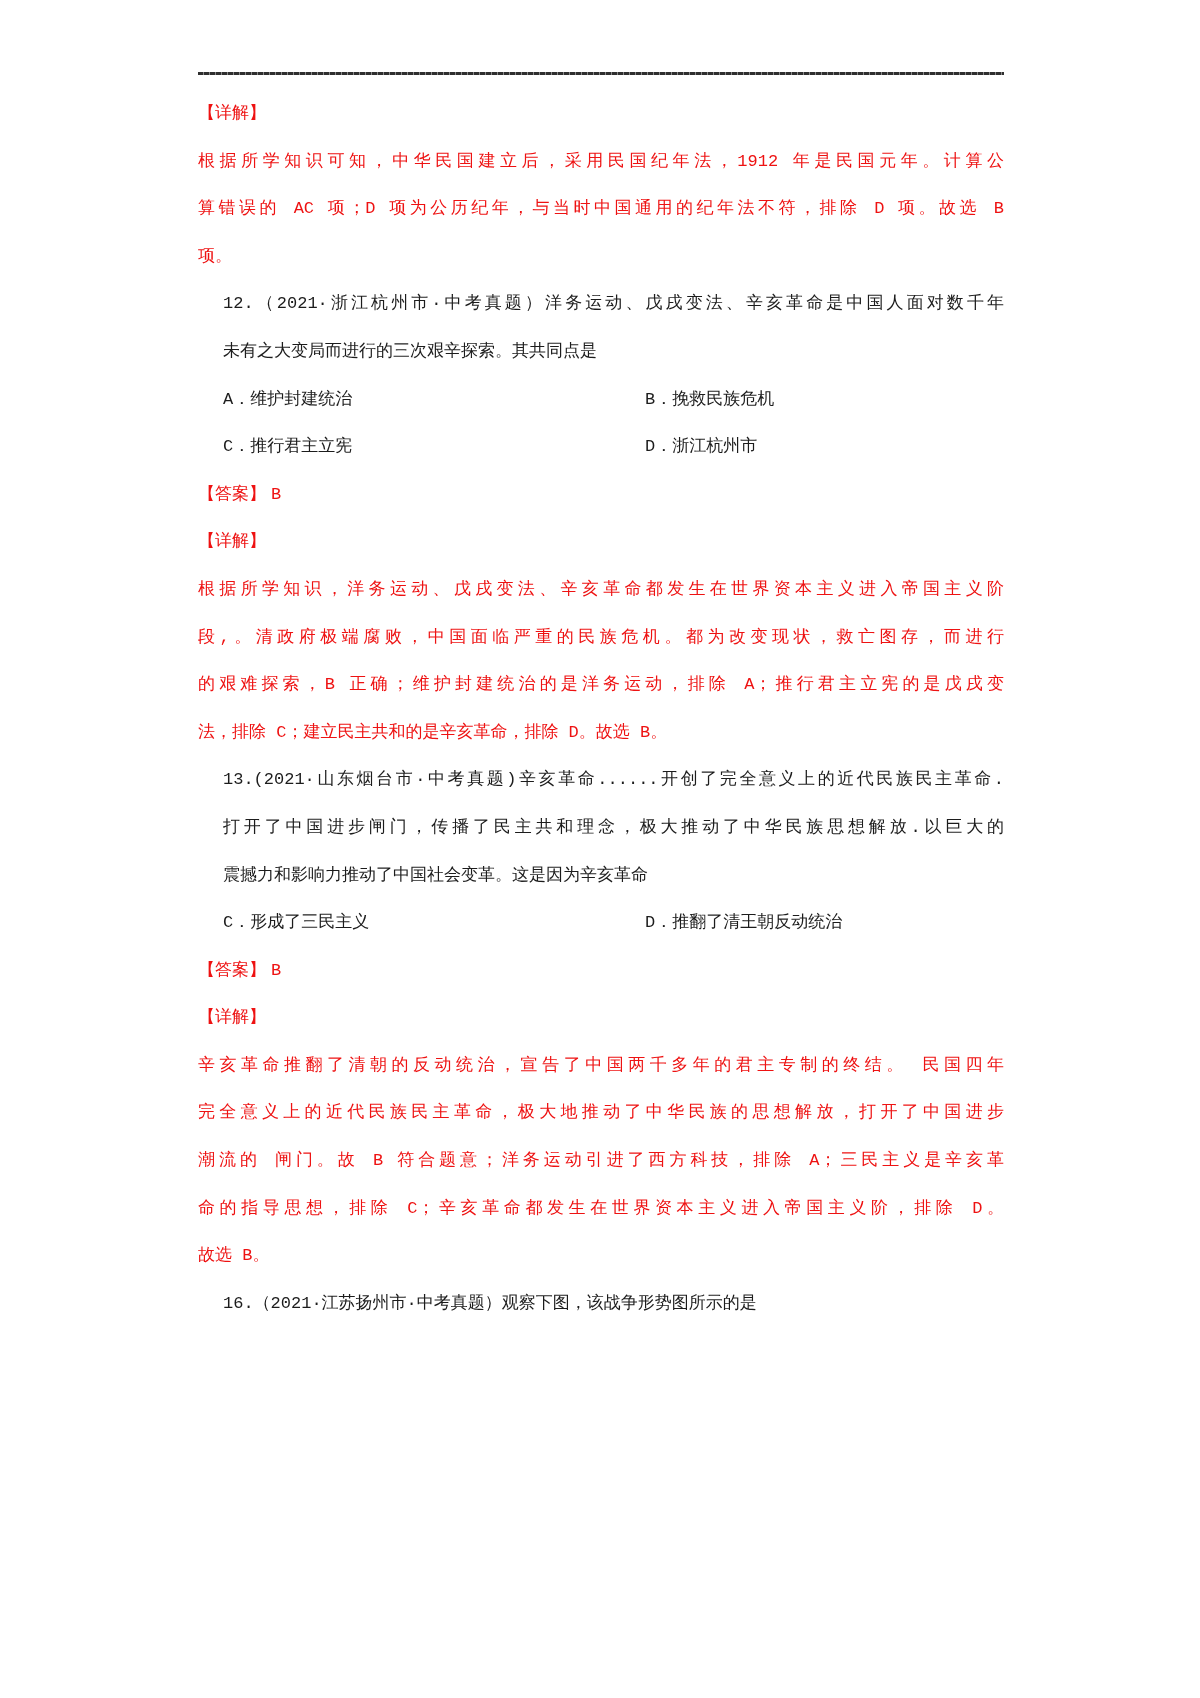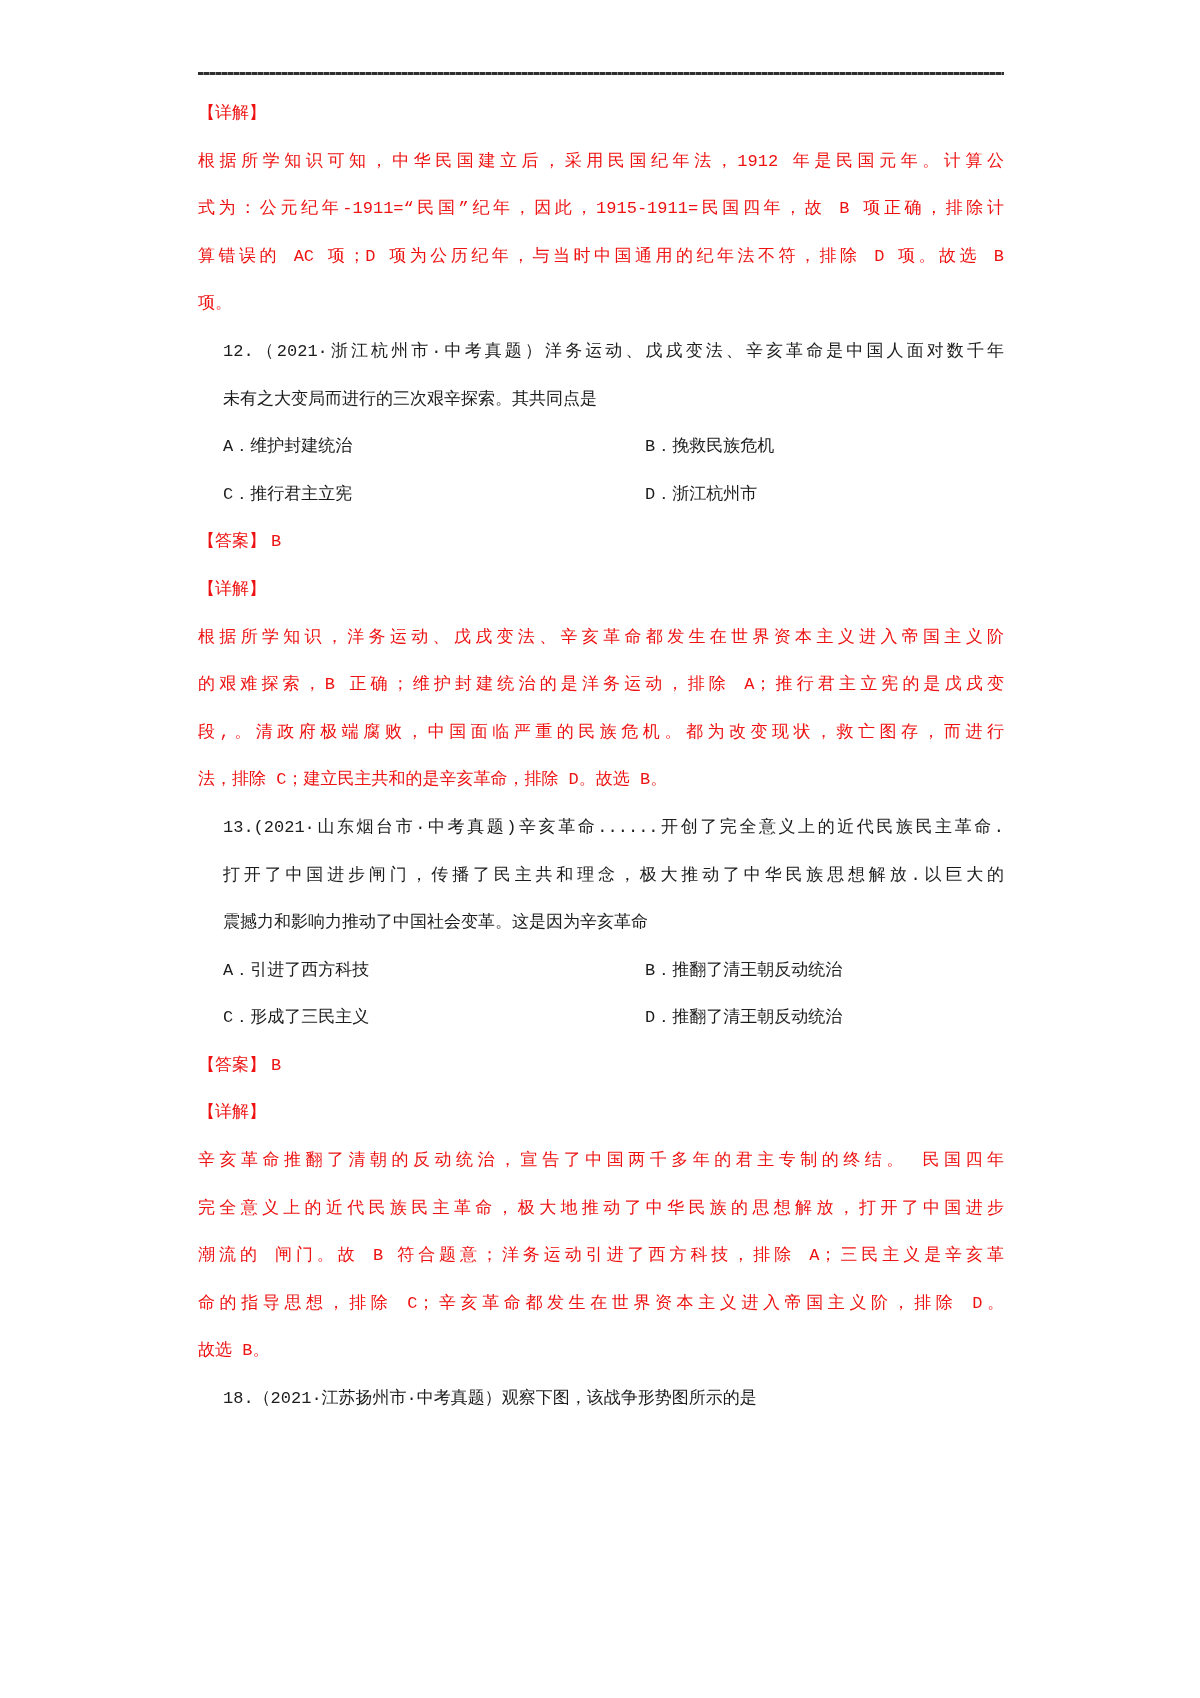--- a/index.html
+++ b/index.html
@@ -35,21 +35,20 @@
 
 <div>
 
   <div class="top-rule"></div>
 
   <div class="content">
 
     <div class="tline red" data-bind="leading_block.detail_label">【详解】</div>
     <div class="red" data-bind-lines="leading_block.explanation_lines">
         <div class="tline full">根据所学知识可知，中华民国建立后，采用民国纪年法，1912 年是民国元年。计算公</div>
-        <div class="tline full">式为：公元纪年-1911=“民国”纪年，因此，1915-1911=民国四年，故 B 项正确，排除计</div>
         <div class="tline full">算错误的 AC 项；D 项为公历纪年，与当时中国通用的纪年法不符，排除 D 项。故选 B</div>
         <div class="tline">项。</div>
       </div>
 
     <div class="black" data-bind-lines="questions.0.stem_lines">
         <div class="tline full">12.（2021·浙江杭州市·中考真题）洋务运动、戊戌变法、辛亥革命是中国人面对数千年</div>
         <div class="tline">未有之大变局而进行的三次艰辛探索。其共同点是</div>
       </div>
     <div class="opt-row black">
       <span class="opt-col1" data-bind="questions.0.options.0">A．维护封建统治</span>
@@ -58,48 +57,44 @@
     <div class="opt-row black">
       <span class="opt-col1" data-bind="questions.0.options.2">C．推行君主立宪</span>
       <span data-bind="questions.0.options.3">D．浙江杭州市</span>
     </div>
     <div class="tline red">
       <span data-bind="questions.0.answer_label">【答案】</span><span class="answer-letter" data-bind="questions.0.answer">B</span>
     </div>
     <div class="tline red" data-bind="questions.0.detail_label">【详解】</div>
     <div class="red" data-bind-lines="questions.0.explanation_lines">
         <div class="tline full">根据所学知识，洋务运动、戊戌变法、辛亥革命都发生在世界资本主义进入帝国主义阶</div>
+        <div class="tline full">段,。清政府极端腐败，中国面临严重的民族危机。都为改变现状，救亡图存，而进行</div>
         <div class="tline full">的艰难探索，B 正确；维护封建统治的是洋务运动，排除 A；推行君主立宪的是戊戌变</div>
-        <div class="tline full">段,。清政府极端腐败，中国面临严重的民族危机。都为改变现状，救亡图存，而进行</div>
         <div class="tline">法，排除 C；建立民主共和的是辛亥革命，排除 D。故选 B。</div>
       </div>
 
     <div class="black" data-bind-lines="questions.1.stem_lines">
         <div class="tline full">13.(2021·山东烟台市·中考真题)辛亥革命......开创了完全意义上的近代民族民主革命.</div>
         <div class="tline full">打开了中国进步闸门，传播了民主共和理念，极大推动了中华民族思想解放.以巨大的</div>
         <div class="tline">震撼力和影响力推动了中国社会变革。这是因为辛亥革命</div>
       </div>
-    <div class="opt-row black">
-      <span class="opt-col1" data-bind="questions.1.options.0">A．引进了西方科技</span>
-      <span data-bind="questions.1.options.1">B．推翻了清王朝反动统治</span>
-    </div>
     <div class="opt-row black">
       <span class="opt-col1" data-bind="questions.1.options.2">C．形成了三民主义</span>
       <span data-bind="questions.1.options.3">D．推翻了清王朝反动统治</span>
     </div>
     <div class="tline red">
       <span data-bind="questions.1.answer_label">【答案】</span><span class="answer-letter" data-bind="questions.1.answer">B</span>
     </div>
     <div class="tline red" data-bind="questions.1.detail_label">【详解】</div>
     <div class="red" data-bind-lines="questions.1.explanation_lines">
         <div class="tline full">辛亥革命推翻了清朝的反动统治，宣告了中国两千多年的君主专制的终结。 民国四年</div>
         <div class="tline full">完全意义上的近代民族民主革命，极大地推动了中华民族的思想解放，打开了中国进步</div>
         <div class="tline full">潮流的 闸门。故 B 符合题意；洋务运动引进了西方科技，排除 A；三民主义是辛亥革</div>
         <div class="tline full">命的指导思想，排除 C；辛亥革命都发生在世界资本主义进入帝国主义阶，排除 D。</div>
         <div class="tline">故选 B。</div>
       </div>
 
     <div class="black" data-bind-lines="questions.2.stem_lines">
-        <div class="tline">18.（2021·江苏扬州市·中考真题）观察下图，该战争形势图所示的是</div>
+        <div class="tline">16.（2021·江苏扬州市·中考真题）观察下图，该战争形势图所示的是</div>
       </div>
 
   </div>
 </div>
 
 </body></html>

